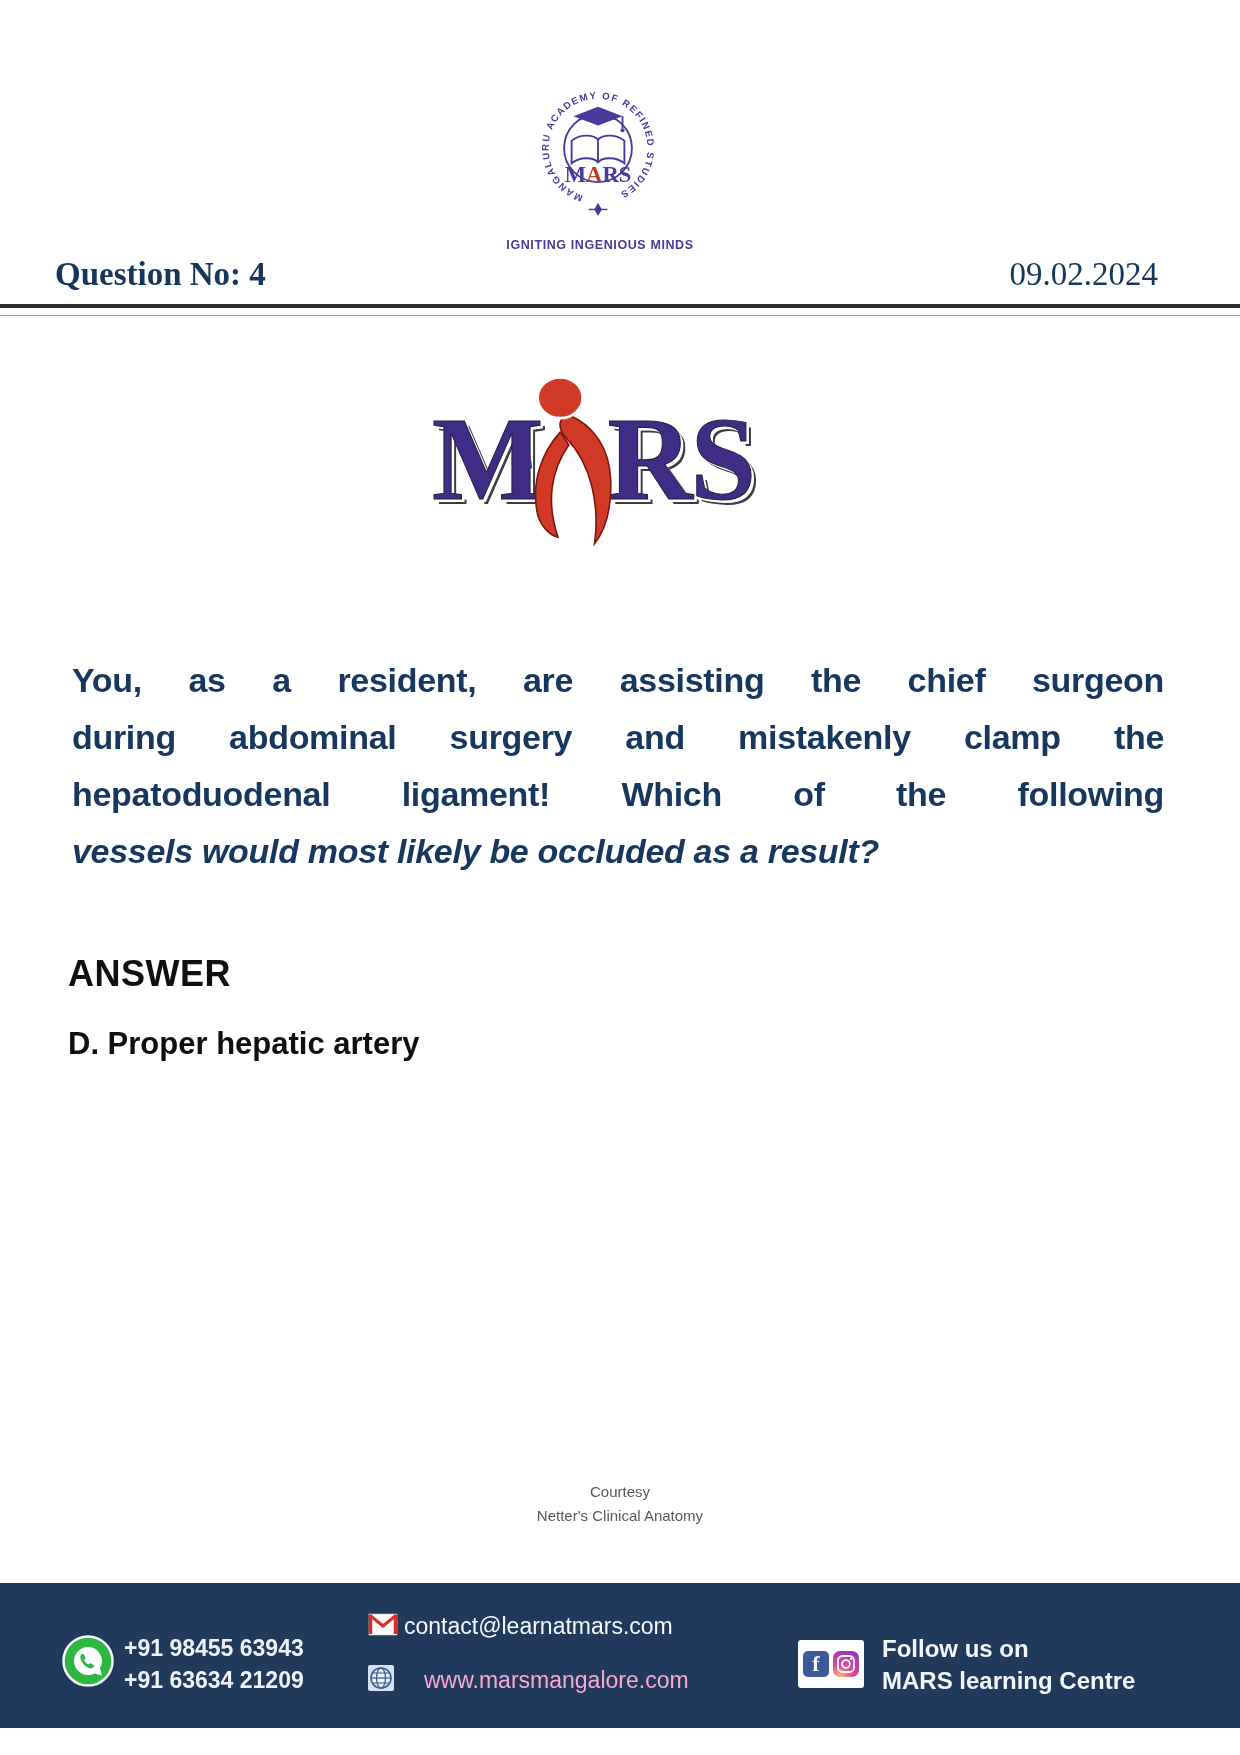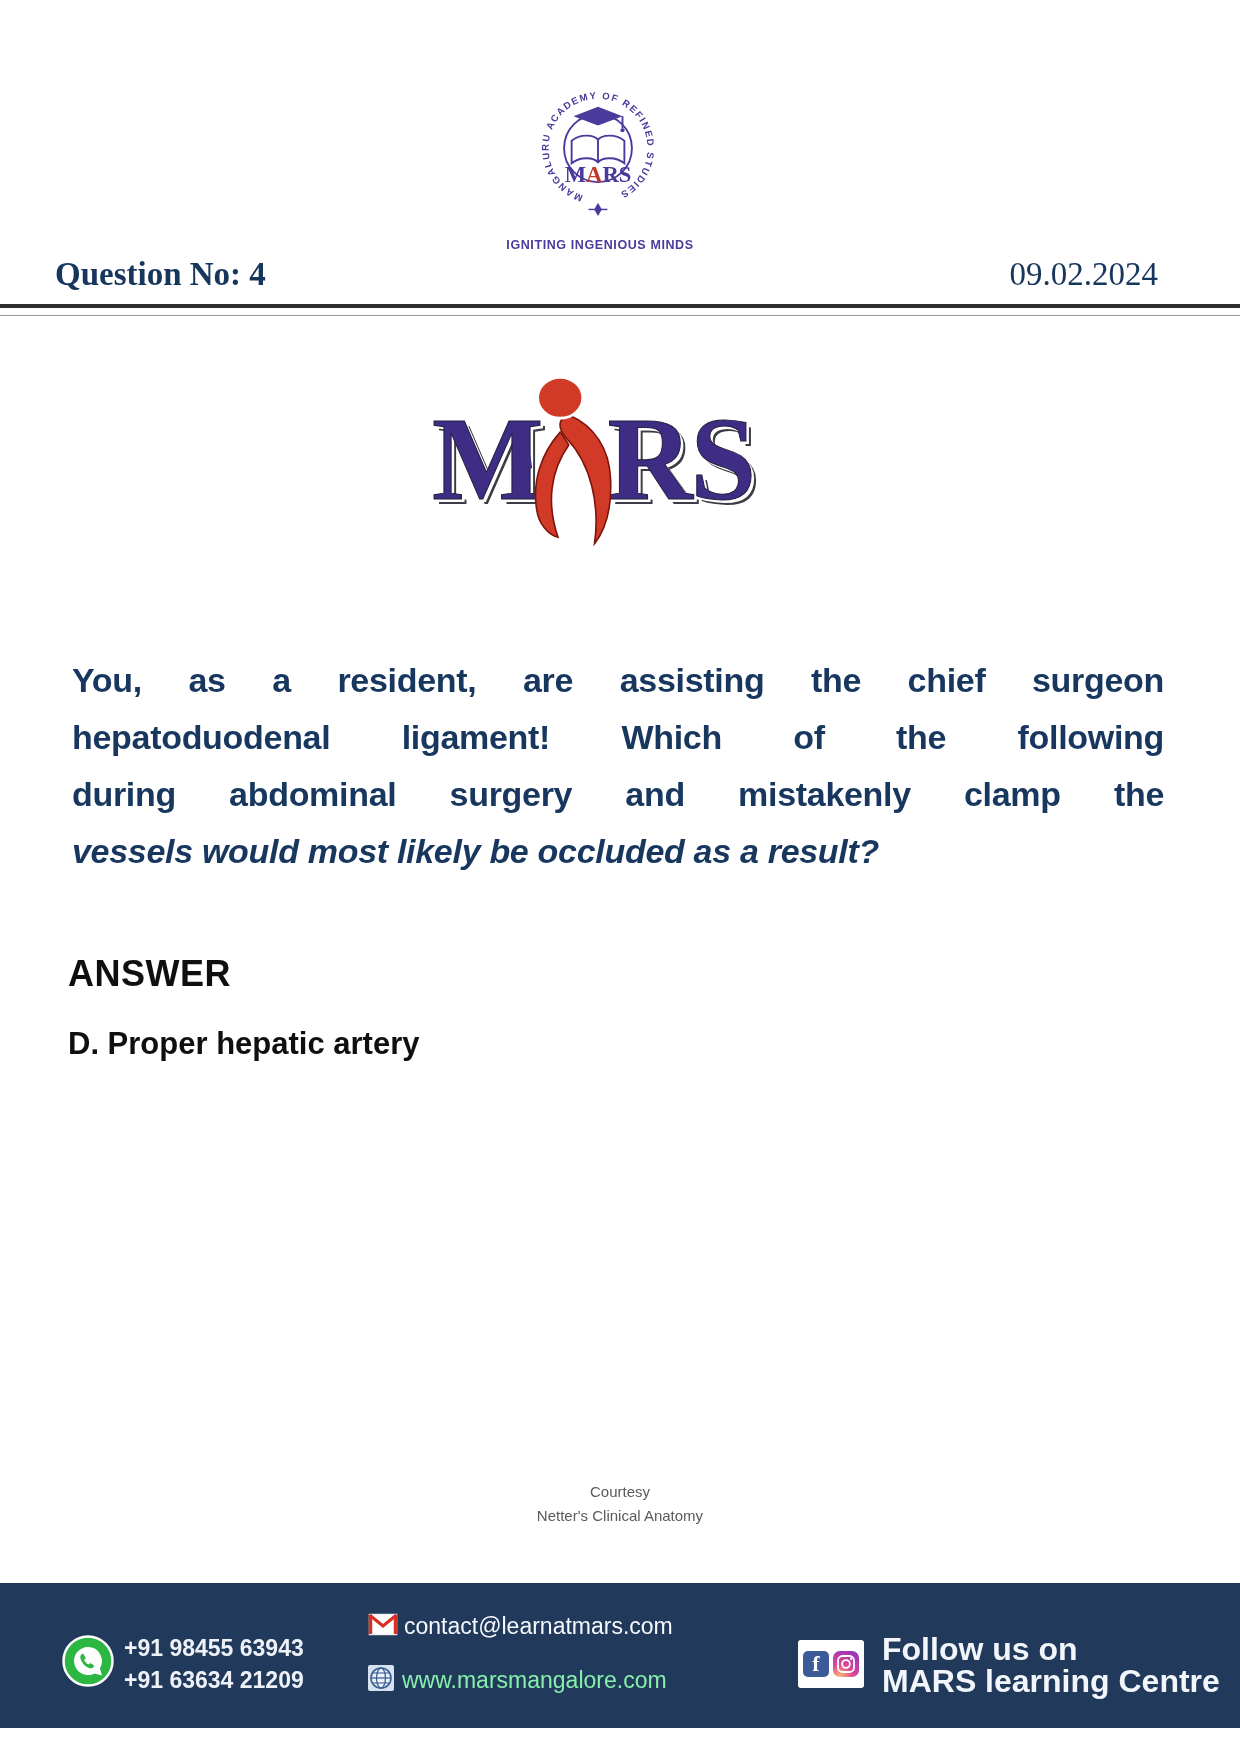--- a/index.html
+++ b/index.html
@@ -50,27 +50,27 @@
   .courtesy{position:absolute;left:0;top:1480px;width:1240px;text-align:center;
     font-size:15px;line-height:24px;color:#5a5a5a;}
   
   .footer{position:absolute;left:0;top:1583px;width:1240px;height:145px;background:#21395b;}
   .wa{position:absolute;left:62px;top:52px;}
   .phones{position:absolute;left:124px;top:49px;font-weight:bold;font-size:23px;
     line-height:32px;color:#eef2f8;}
   .gmail{position:absolute;left:368px;top:30px;}
   .email{position:absolute;left:404px;top:30px;font-size:23px;color:#f5f8fc;}
   .globe{position:absolute;left:368px;top:82px;}
-  .web{position:absolute;left:402px;top:84px;font-size:23px;color:#86efac;}
+  .web{position:absolute;left:424px;top:84px;font-size:23px;color:#f9a8d4;}
   .socialbox{position:absolute;left:798px;top:57px;width:66px;height:48px;background:#ffffff;
     border-radius:3px;display:flex;align-items:center;justify-content:center;gap:4px;}
   .fb{width:26px;height:26px;background:#3d5a98;border-radius:5px;color:#fff;
     font-family:"Liberation Serif",serif;font-weight:bold;font-size:22px;line-height:25px;
     text-align:center;}
-  .follow{position:absolute;left:882px;top:50px;font-weight:bold;font-size:32px;
+  .follow{position:absolute;left:882px;top:50px;font-weight:bold;font-size:24px;
     line-height:32px;color:#f2f6fb;}
 </style>
 </head>
 <body>
 
 <div class="page">
 
   <div class="seal">
     <svg width="170" height="147" viewBox="0 0 180 156">
       <defs>
@@ -108,22 +108,22 @@
       <rect x="0" y="78" width="17" height="13" fill="#3e2c85" transform="rotate(-8 8 84)"></rect>
       <path d="M44,56 C26,76 18,102 22,128 C24,142 33,152 42,154 C31,122 35,92 52,68 C49,63 46,59 44,56 Z" fill="#d23a28" stroke="#7c150d" stroke-width="1.5"></path>
       <path d="M52,40 C76,50 90,72 91,100 C92,124 87,146 76,160 C81,124 73,86 50,62 C41,52 42,43 52,40 Z" fill="#d23a28" stroke="#7c150d" stroke-width="1.5"></path>
       <ellipse cx="44" cy="24" rx="21" ry="19" fill="#d23a28" stroke="#ffffff" stroke-width="2.5"></ellipse>
     </svg>
     <span class="logo-letter">RS</span>
   </div>
 
   <div class="question">
     <div class="jline">You, as a resident, are assisting the chief surgeon</div>
+    <div class="jline">during abdominal surgery and mistakenly clamp the</div>
     <div class="jline">hepatoduodenal ligament! Which of the following</div>
-    <div class="jline">during abdominal surgery and mistakenly clamp the</div>
     <div class="lline">vessels would most likely be occluded as a result?</div>
   </div>
 
   <div class="answer-heading">ANSWER</div>
   <div class="answer-option">D. Proper hepatic artery</div>
 
   <div class="courtesy">
     <div>Courtesy</div>
     <div>Netter's Clinical Anatomy</div>
   </div>

